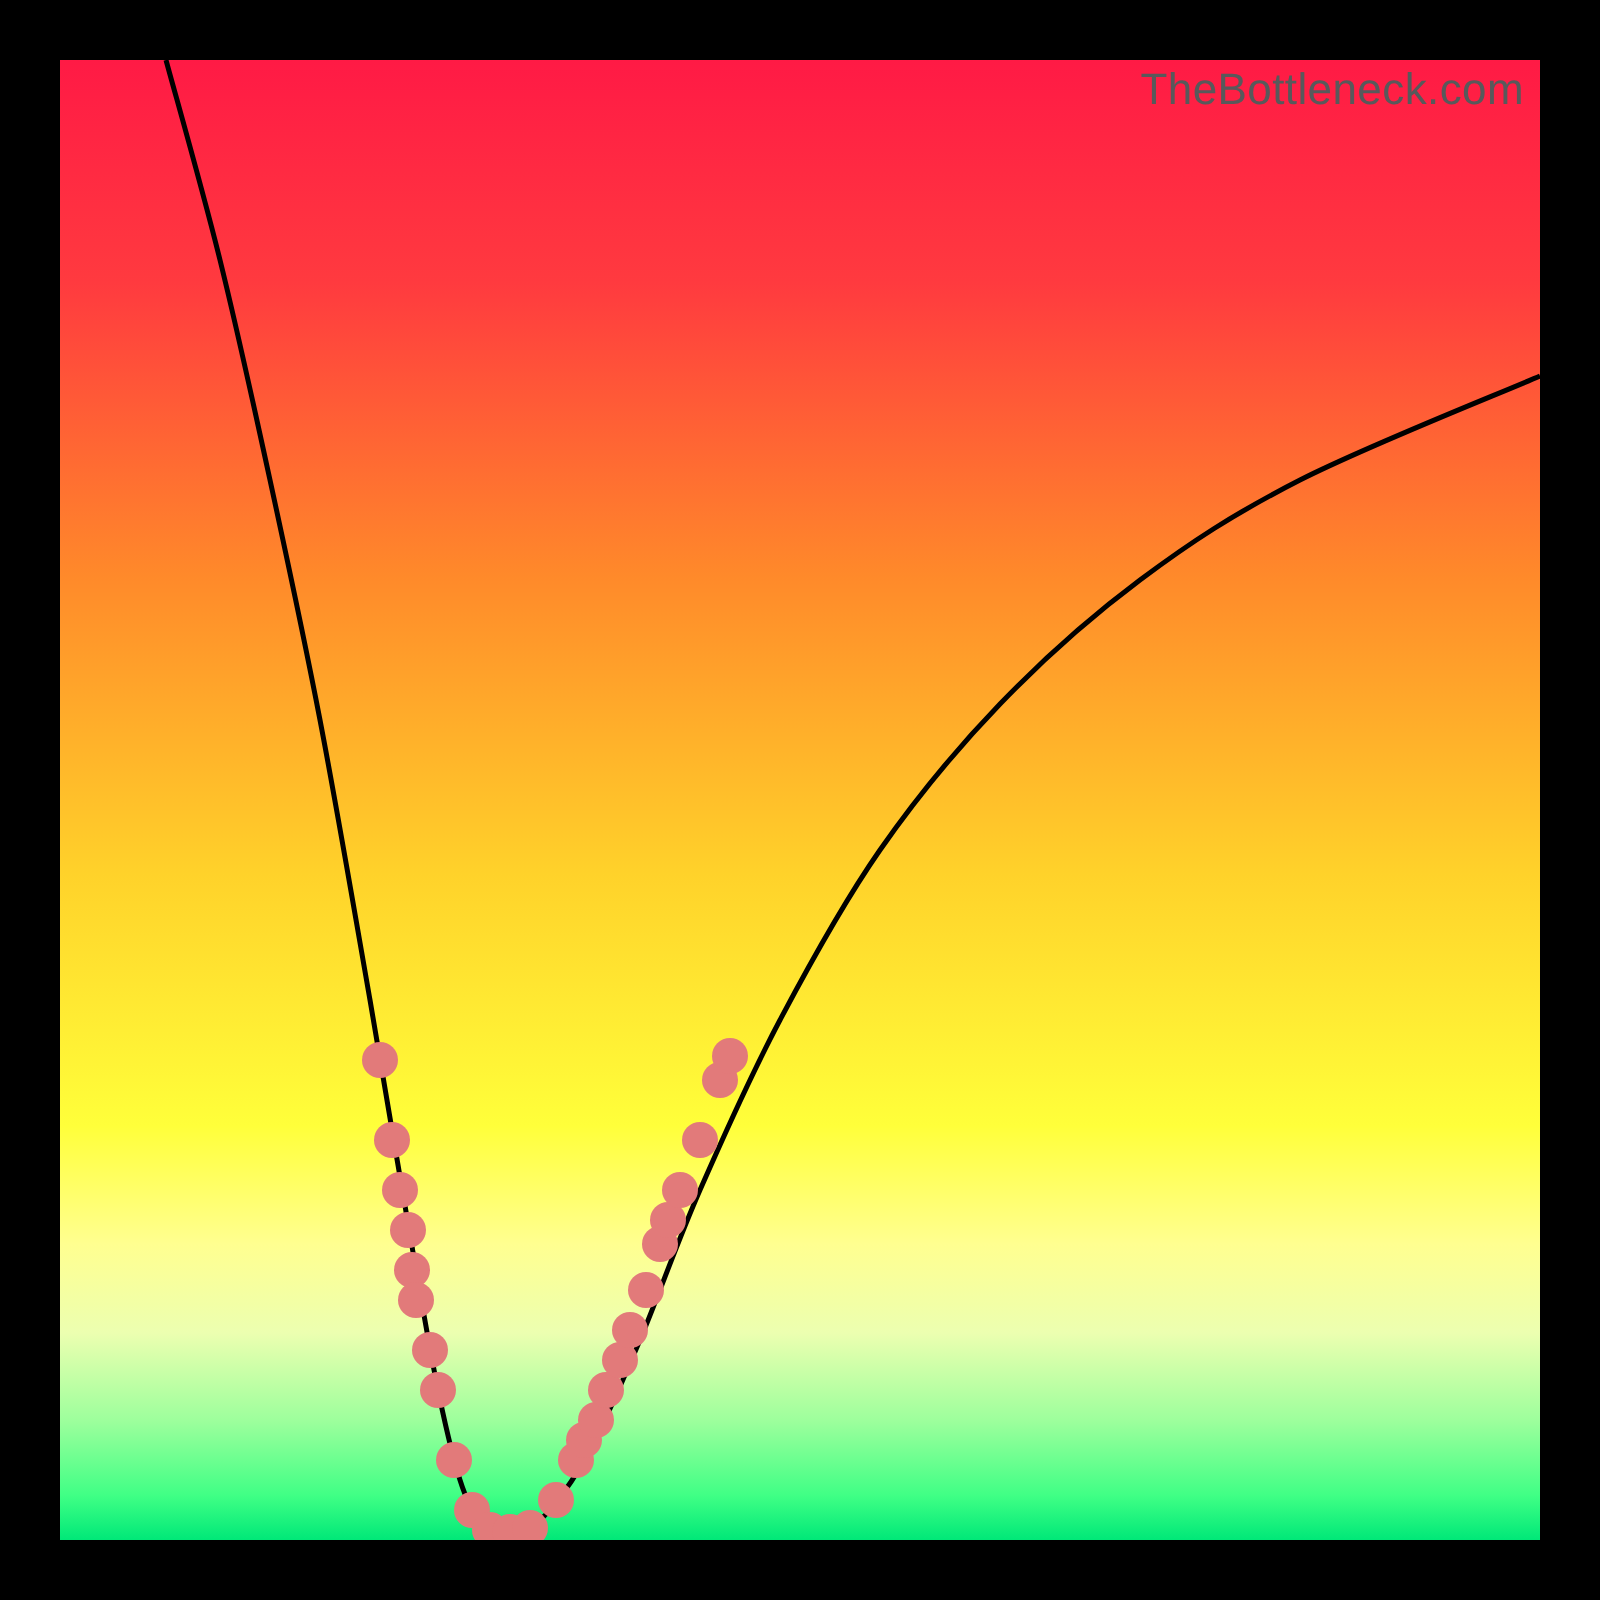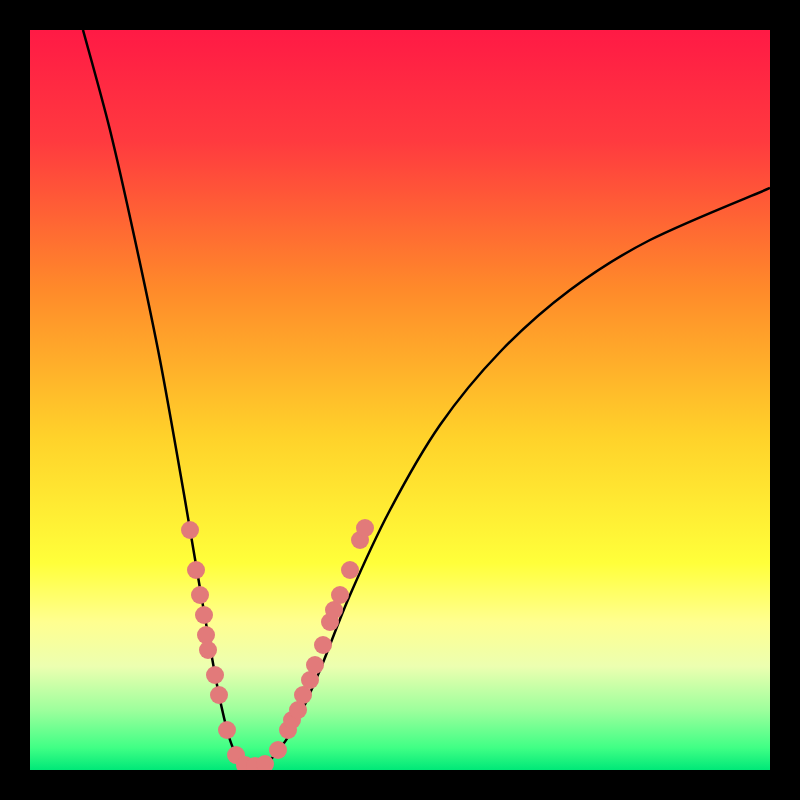--- a/index.html
+++ b/index.html
@@ -56,14 +56,15 @@
           <circle cx="285" cy="635" r="9" fill="#e27a7a"></circle>
           <circle cx="293" cy="615" r="9" fill="#e27a7a"></circle>
           <circle cx="300" cy="592" r="9" fill="#e27a7a"></circle>
           <circle cx="304" cy="580" r="9" fill="#e27a7a"></circle>
           <circle cx="310" cy="565" r="9" fill="#e27a7a"></circle>
           <circle cx="320" cy="540" r="9" fill="#e27a7a"></circle>
           <circle cx="330" cy="510" r="9" fill="#e27a7a"></circle>
           <circle cx="335" cy="498" r="9" fill="#e27a7a"></circle>
         </g>
     </svg>
+    <div class="watermark">TheBottleneck.com</div>
   </div>
 </div>
 
 </body></html>

